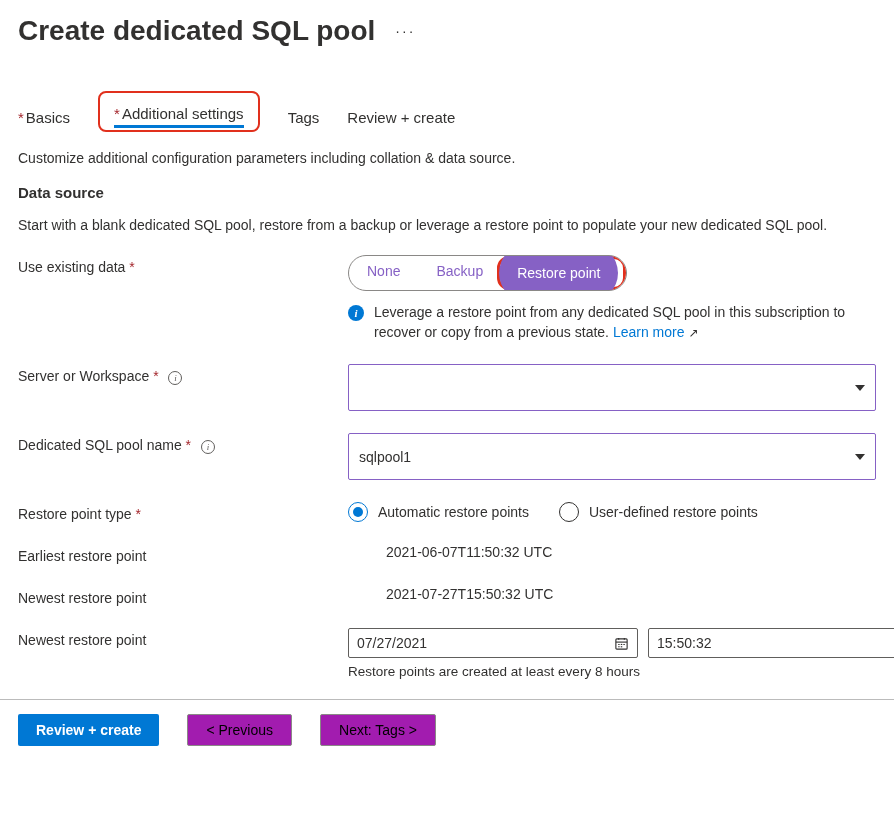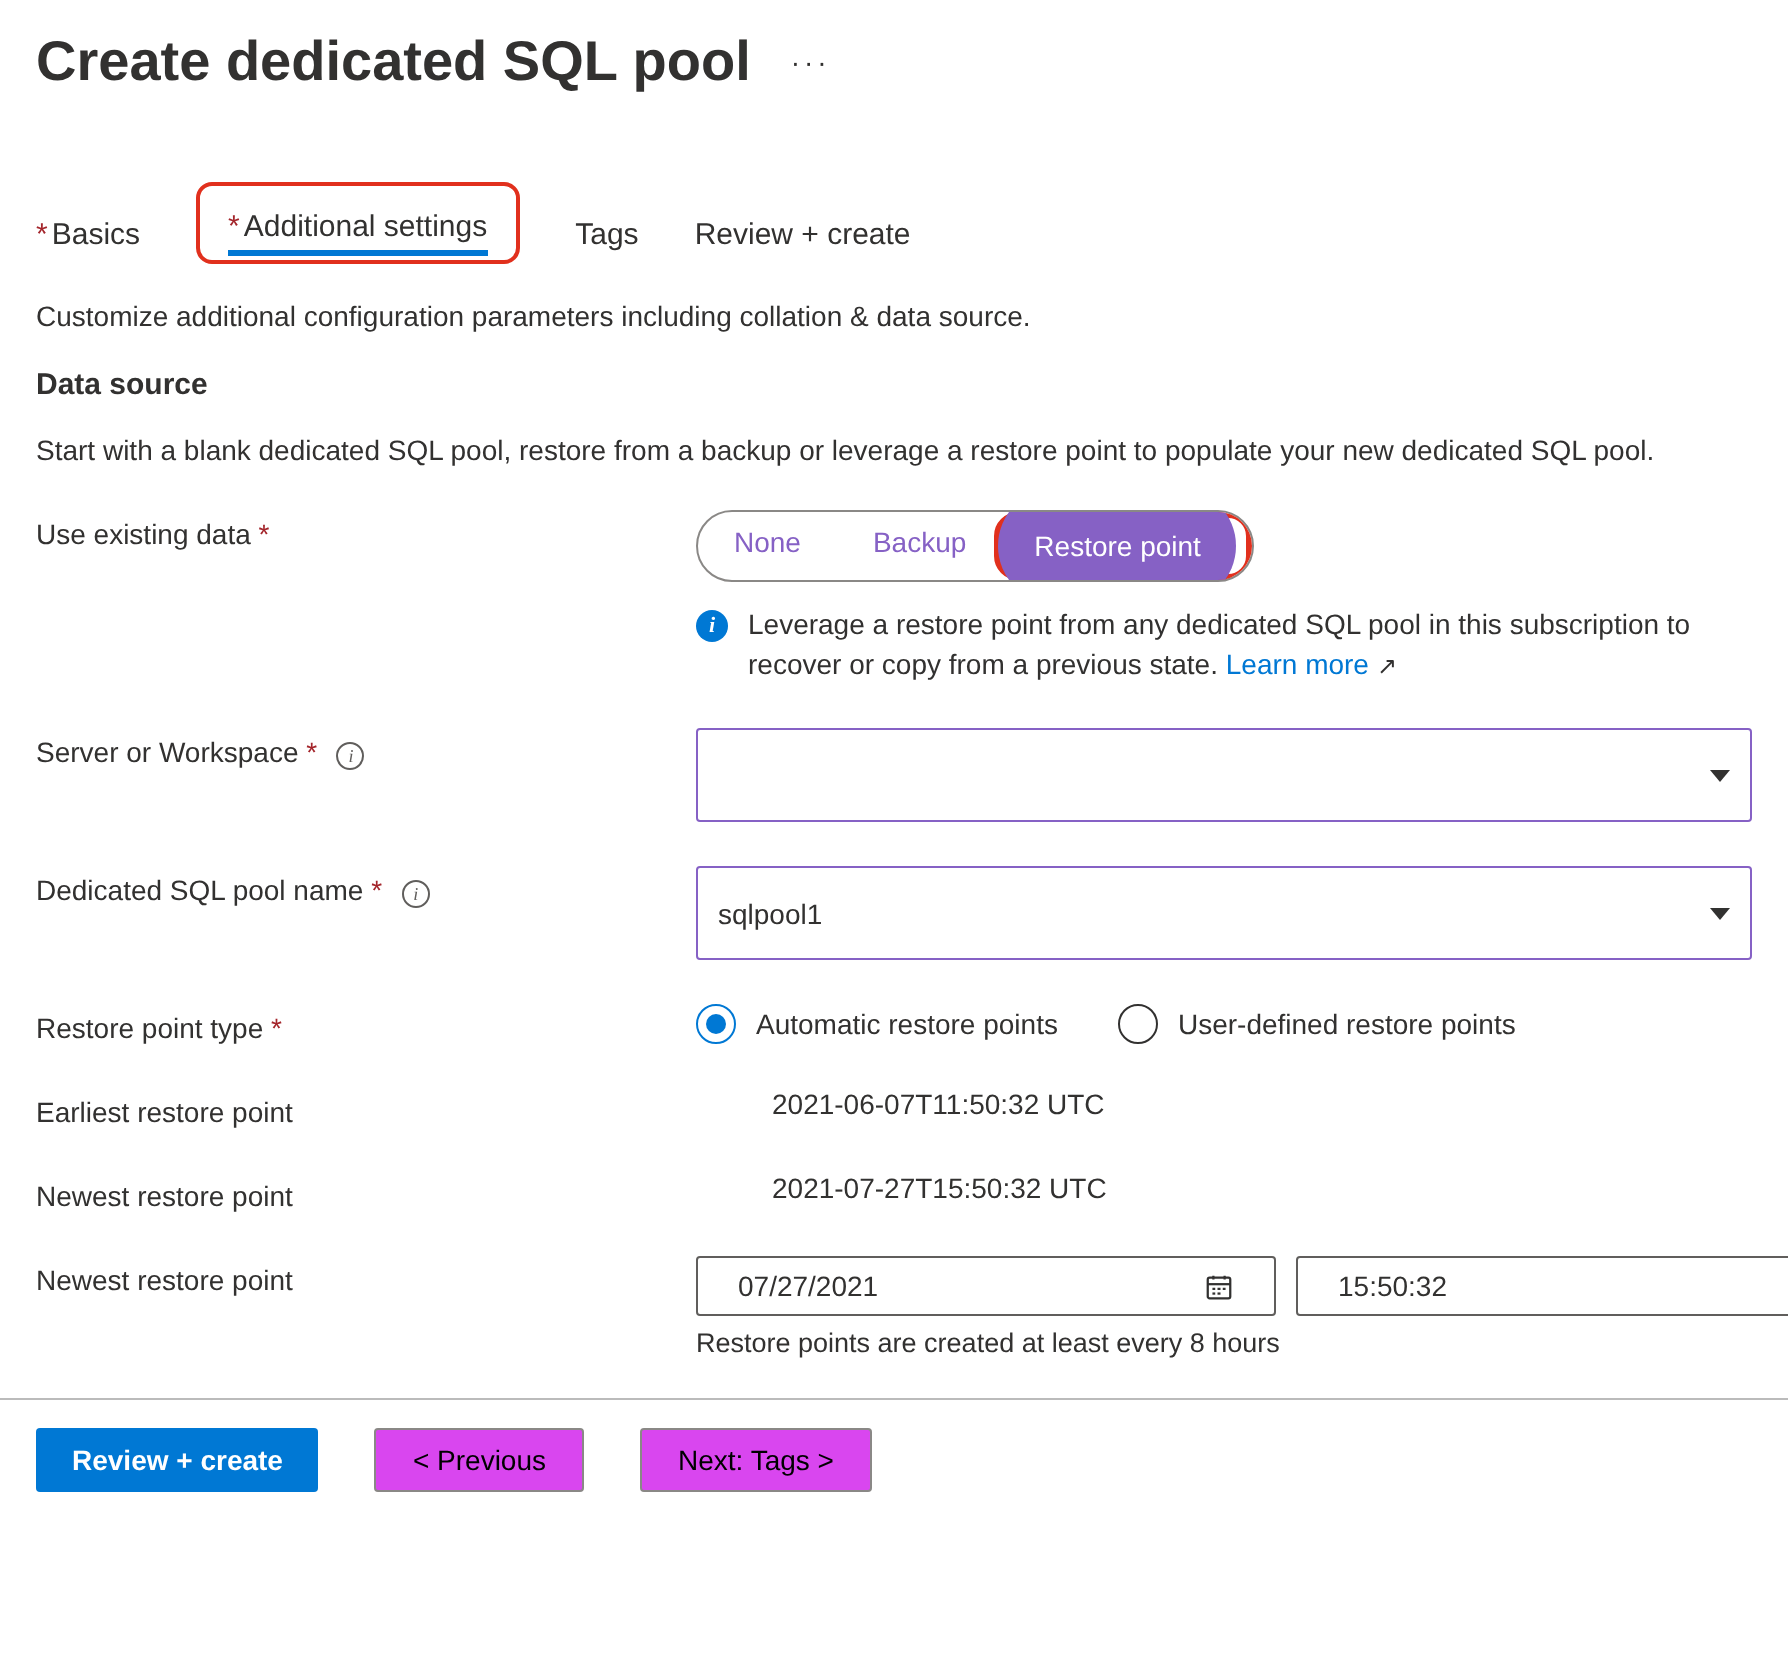--- a/index.html
+++ b/index.html
@@ -68,38 +68,38 @@
     display: inline-flex; align-items: center; justify-content: center;
   }
   .radio-outer.sel { border-color: #0078d4; }
   .radio-inner { width: 10px; height: 10px; background: #0078d4; border-radius: 50%; }
 
   .static-val { padding-top: 0; margin-left: 38px; }
 
   .dt-row { display: flex; align-items: center; gap: 10px; }
   .dt-input {
     border: 1px solid #605e5c; border-radius: 2px; height: 30px;
-    display: flex; align-items: center; padding: 0 20px; justify-content: space-between;
+    display: flex; align-items: center; padding: 0 8px; justify-content: space-between;
     background: #fff; cursor: pointer;
   }
   .dt-input.date { width: 290px; }
   .dt-input.time { width: 280px; }
   .cal-icn { display:inline-block; line-height:1; }
   .cal-icn svg { display:block; }
   .hint { margin-top: 6px; font-size: 13.5px; }
 
   .footer-actions {
     border-top: 1px solid #bbb; margin-top: 20px; padding: 14px 18px; display: flex; gap: 28px;
   }
   .btn {
     height: 32px; padding: 0 18px; border-radius: 2px; font-size: 14px; cursor: pointer;
     display: inline-flex; align-items: center; justify-content: center;
   }
   .btn.primary { background: #0078d4; color: #fff; border: none; font-weight: 600; }
-  .btn.secondary { background: #d946ef; border: 1px solid #8a8886; }
+  .btn.secondary { background: #a21caf; border: 1px solid #8a8886; }
 </style>
 </head>
 <body>
 
 <div class="page">
   <div class="header-row">
     <h1>Create dedicated SQL pool</h1>
     <span class="hdots">···</span>
   </div>
 

